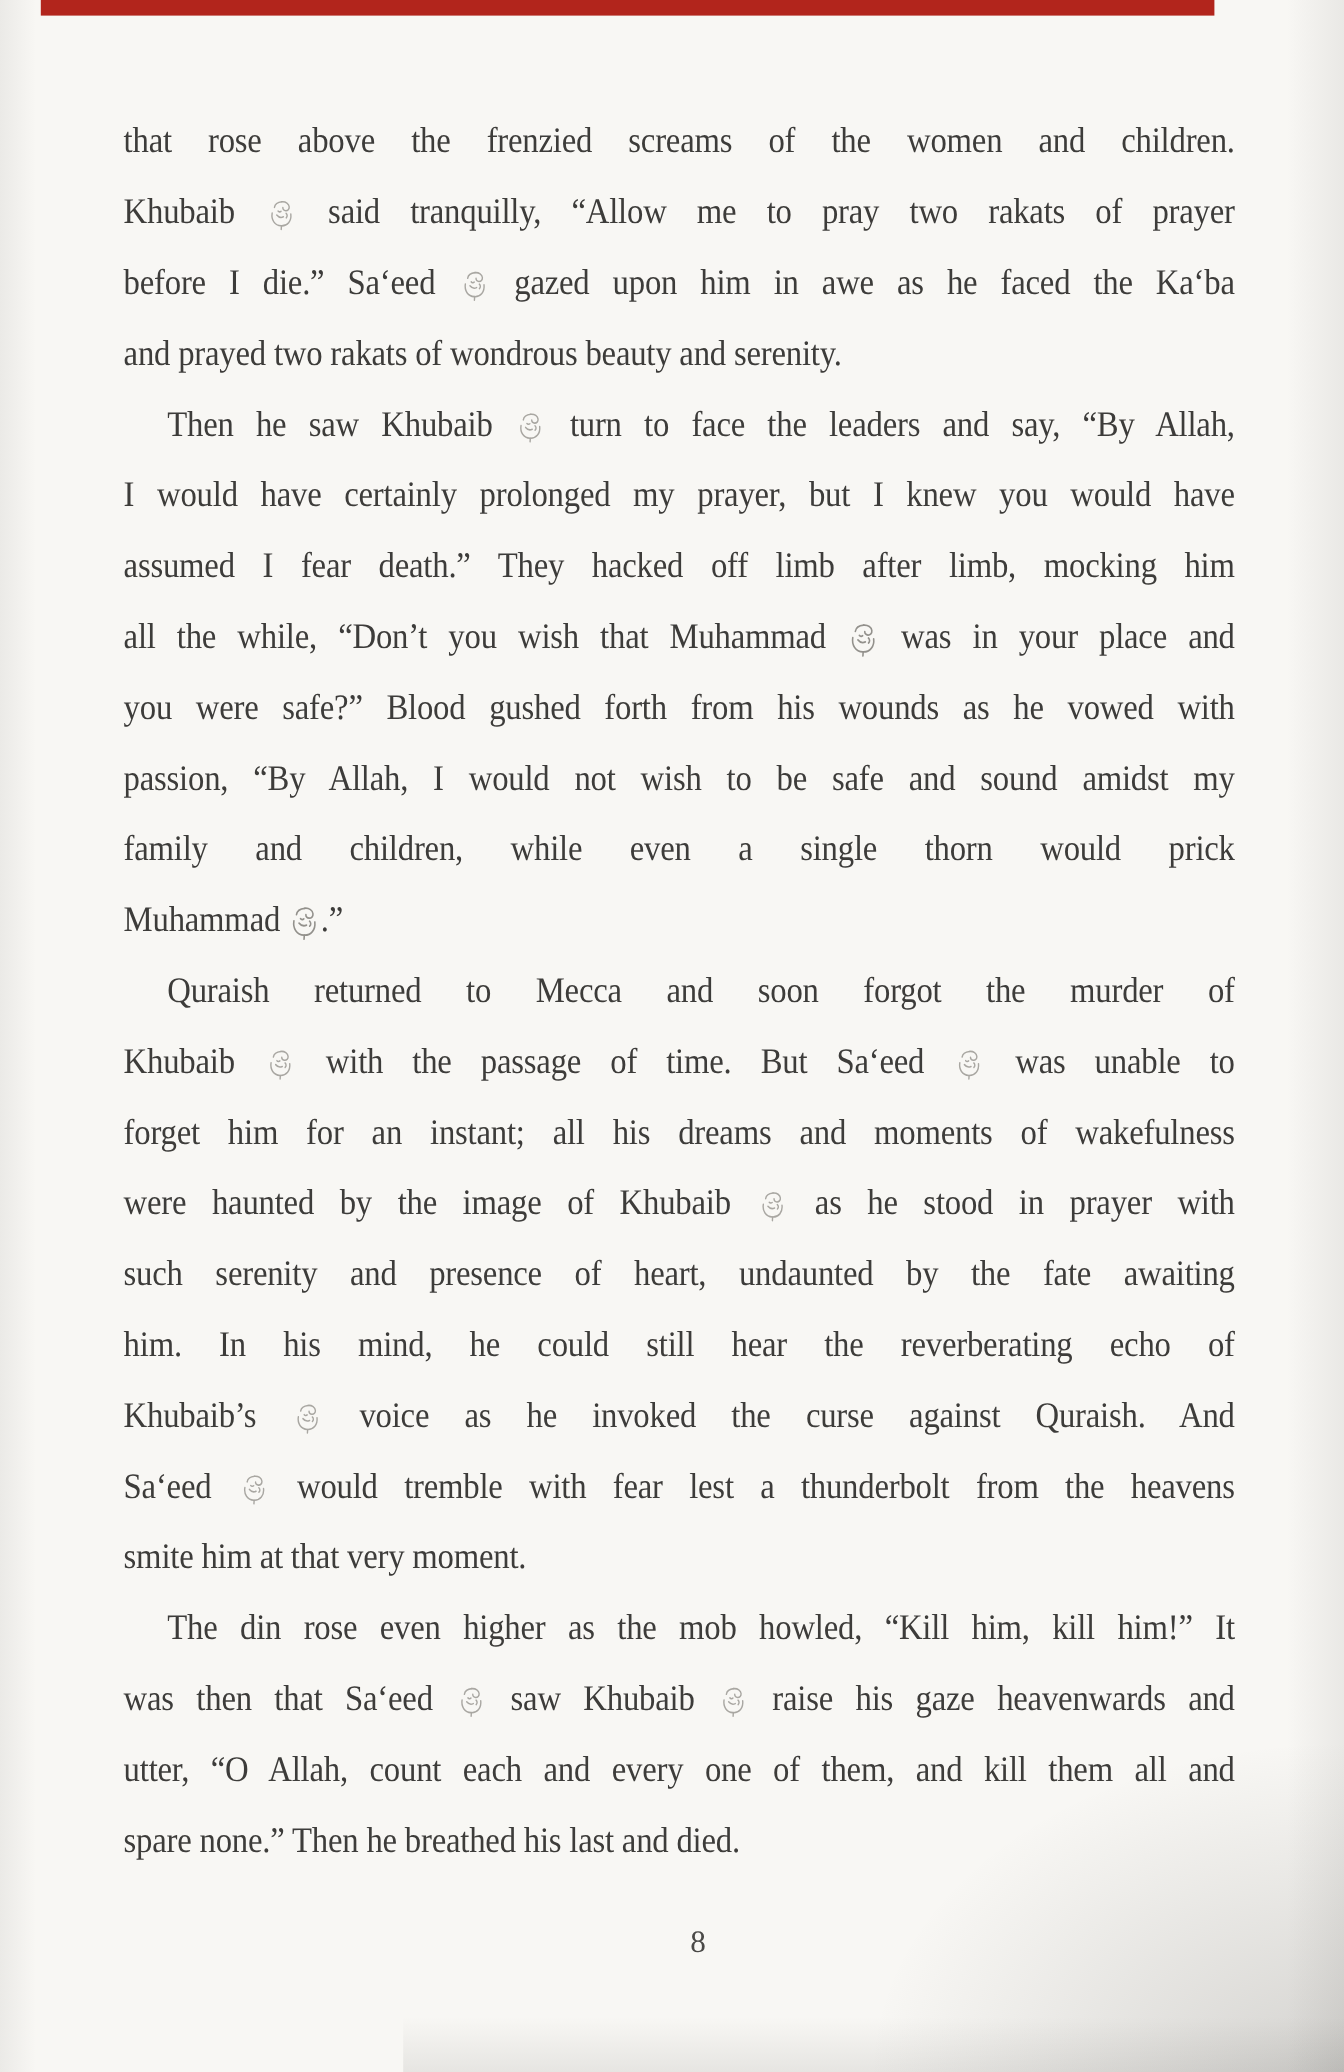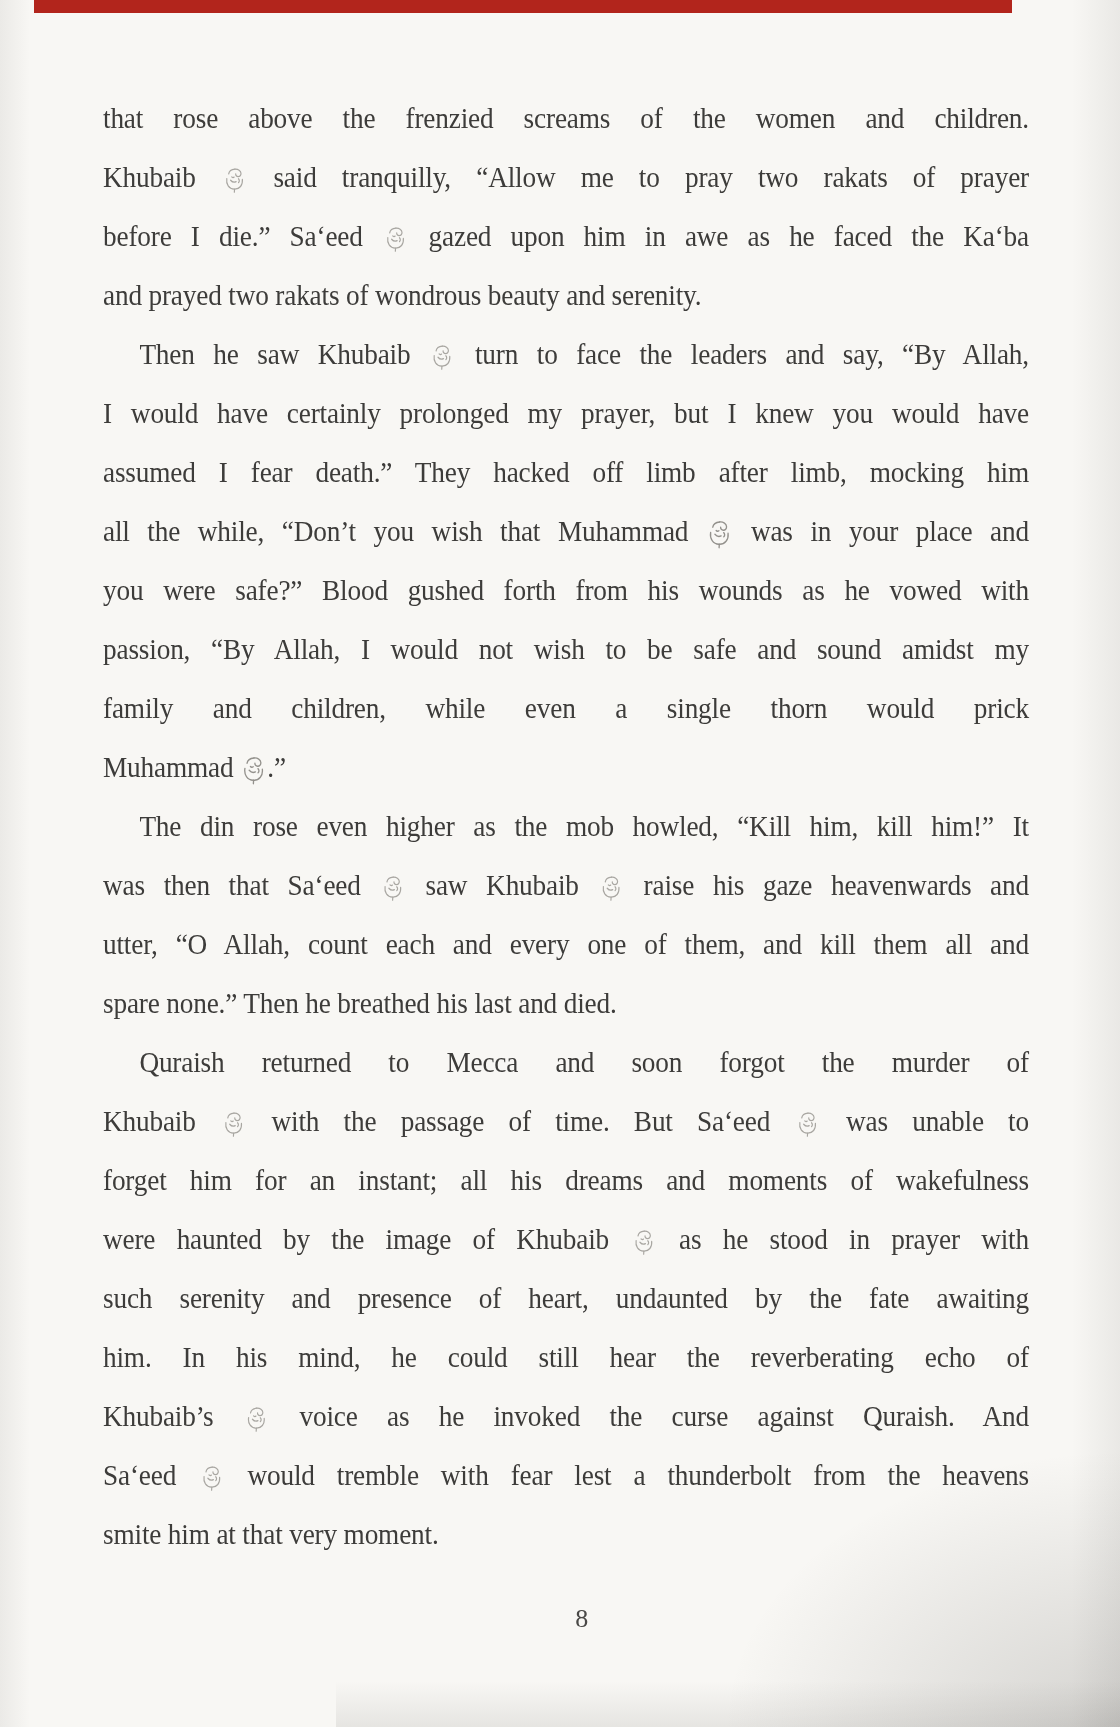--- a/index.html
+++ b/index.html
@@ -109,46 +109,20 @@
       <path d="M8.2 8.9c.4-2.4 3-4.4 6.8-4.7"></path>
       <path d="M6.1 13.6c-1 5.6 2.3 10.3 8.2 10.6 5.9.3 9.6-4.1 8.9-9.8"></path>
       <path d="M10.3 15.2c1.5 1.7 4 2.4 6.1 1.5"></path>
       <path d="M18.9 13.8c1.2 1 1.3 2.7.1 3.7"></path>
       <path d="M14.6 24.2l-.2 3"></path>
       <path d="M11.5 11.9c.7.8 1.9.9 2.7.2"></path>
     </g>
   </svg></span>.”</div>
       </div>
       <div class="para">
-        <div class="line indent">The din rose even higher as the mob howled, “Kill him, kill him!” It</div>
-        <div class="line">was then that Sa‘eed <span class="hn ra" style="color: rgb(169, 167, 162);"><svg width="30" height="30" viewBox="0 0 30 30" aria-hidden="true">
-    <g fill="none" stroke="currentColor" stroke-width="1.3" stroke-linecap="round">
-      <path d="M15 4.2c3.6-.3 6.5 1.6 6.7 4.1.2 2-1.3 3.4-3.2 3.3-1.6-.1-2.7-1.2-2.6-2.6"></path>
-      <path d="M8.2 8.9c.4-2.4 3-4.4 6.8-4.7"></path>
-      <path d="M6.1 13.6c-1 5.6 2.3 10.3 8.2 10.6 5.9.3 9.6-4.1 8.9-9.8"></path>
-      <path d="M10.3 15.2c1.5 1.7 4 2.4 6.1 1.5"></path>
-      <path d="M18.9 13.8c1.2 1 1.3 2.7.1 3.7"></path>
-      <path d="M14.6 24.2l-.2 3"></path>
-      <path d="M11.5 11.9c.7.8 1.9.9 2.7.2"></path>
-    </g>
-  </svg></span> saw Khubaib <span class="hn ra" style="color: rgb(169, 167, 162);"><svg width="30" height="30" viewBox="0 0 30 30" aria-hidden="true">
-    <g fill="none" stroke="currentColor" stroke-width="1.3" stroke-linecap="round">
-      <path d="M15 4.2c3.6-.3 6.5 1.6 6.7 4.1.2 2-1.3 3.4-3.2 3.3-1.6-.1-2.7-1.2-2.6-2.6"></path>
-      <path d="M8.2 8.9c.4-2.4 3-4.4 6.8-4.7"></path>
-      <path d="M6.1 13.6c-1 5.6 2.3 10.3 8.2 10.6 5.9.3 9.6-4.1 8.9-9.8"></path>
-      <path d="M10.3 15.2c1.5 1.7 4 2.4 6.1 1.5"></path>
-      <path d="M18.9 13.8c1.2 1 1.3 2.7.1 3.7"></path>
-      <path d="M14.6 24.2l-.2 3"></path>
-      <path d="M11.5 11.9c.7.8 1.9.9 2.7.2"></path>
-    </g>
-  </svg></span> raise his gaze heavenwards and</div>
-        <div class="line">utter, “O Allah, count each and every one of them, and kill them all and</div>
-        <div class="line flush">spare none.” Then he breathed his last and died.</div>
-      </div>
-      <div class="para">
         <div class="line indent">Quraish returned to Mecca and soon forgot the murder of</div>
         <div class="line">Khubaib <span class="hn ra" style="color: rgb(169, 167, 162);"><svg width="30" height="30" viewBox="0 0 30 30" aria-hidden="true">
     <g fill="none" stroke="currentColor" stroke-width="1.3" stroke-linecap="round">
       <path d="M15 4.2c3.6-.3 6.5 1.6 6.7 4.1.2 2-1.3 3.4-3.2 3.3-1.6-.1-2.7-1.2-2.6-2.6"></path>
       <path d="M8.2 8.9c.4-2.4 3-4.4 6.8-4.7"></path>
       <path d="M6.1 13.6c-1 5.6 2.3 10.3 8.2 10.6 5.9.3 9.6-4.1 8.9-9.8"></path>
       <path d="M10.3 15.2c1.5 1.7 4 2.4 6.1 1.5"></path>
       <path d="M18.9 13.8c1.2 1 1.3 2.7.1 3.7"></path>
       <path d="M14.6 24.2l-.2 3"></path>
       <path d="M11.5 11.9c.7.8 1.9.9 2.7.2"></path>
@@ -195,16 +169,42 @@
       <path d="M8.2 8.9c.4-2.4 3-4.4 6.8-4.7"></path>
       <path d="M6.1 13.6c-1 5.6 2.3 10.3 8.2 10.6 5.9.3 9.6-4.1 8.9-9.8"></path>
       <path d="M10.3 15.2c1.5 1.7 4 2.4 6.1 1.5"></path>
       <path d="M18.9 13.8c1.2 1 1.3 2.7.1 3.7"></path>
       <path d="M14.6 24.2l-.2 3"></path>
       <path d="M11.5 11.9c.7.8 1.9.9 2.7.2"></path>
     </g>
   </svg></span> would tremble with fear lest a thunderbolt from the heavens</div>
         <div class="line flush">smite him at that very moment.</div>
       </div>
+      <div class="para">
+        <div class="line indent">The din rose even higher as the mob howled, “Kill him, kill him!” It</div>
+        <div class="line">was then that Sa‘eed <span class="hn ra" style="color: rgb(169, 167, 162);"><svg width="30" height="30" viewBox="0 0 30 30" aria-hidden="true">
+    <g fill="none" stroke="currentColor" stroke-width="1.3" stroke-linecap="round">
+      <path d="M15 4.2c3.6-.3 6.5 1.6 6.7 4.1.2 2-1.3 3.4-3.2 3.3-1.6-.1-2.7-1.2-2.6-2.6"></path>
+      <path d="M8.2 8.9c.4-2.4 3-4.4 6.8-4.7"></path>
+      <path d="M6.1 13.6c-1 5.6 2.3 10.3 8.2 10.6 5.9.3 9.6-4.1 8.9-9.8"></path>
+      <path d="M10.3 15.2c1.5 1.7 4 2.4 6.1 1.5"></path>
+      <path d="M18.9 13.8c1.2 1 1.3 2.7.1 3.7"></path>
+      <path d="M14.6 24.2l-.2 3"></path>
+      <path d="M11.5 11.9c.7.8 1.9.9 2.7.2"></path>
+    </g>
+  </svg></span> saw Khubaib <span class="hn ra" style="color: rgb(169, 167, 162);"><svg width="30" height="30" viewBox="0 0 30 30" aria-hidden="true">
+    <g fill="none" stroke="currentColor" stroke-width="1.3" stroke-linecap="round">
+      <path d="M15 4.2c3.6-.3 6.5 1.6 6.7 4.1.2 2-1.3 3.4-3.2 3.3-1.6-.1-2.7-1.2-2.6-2.6"></path>
+      <path d="M8.2 8.9c.4-2.4 3-4.4 6.8-4.7"></path>
+      <path d="M6.1 13.6c-1 5.6 2.3 10.3 8.2 10.6 5.9.3 9.6-4.1 8.9-9.8"></path>
+      <path d="M10.3 15.2c1.5 1.7 4 2.4 6.1 1.5"></path>
+      <path d="M18.9 13.8c1.2 1 1.3 2.7.1 3.7"></path>
+      <path d="M14.6 24.2l-.2 3"></path>
+      <path d="M11.5 11.9c.7.8 1.9.9 2.7.2"></path>
+    </g>
+  </svg></span> raise his gaze heavenwards and</div>
+        <div class="line">utter, “O Allah, count each and every one of them, and kill them all and</div>
+        <div class="line flush">spare none.” Then he breathed his last and died.</div>
+      </div>
     </main>
 
   <div class="page-number" style="color: rgb(74, 73, 71);">8</div>
 </div>
 
 </body></html>

